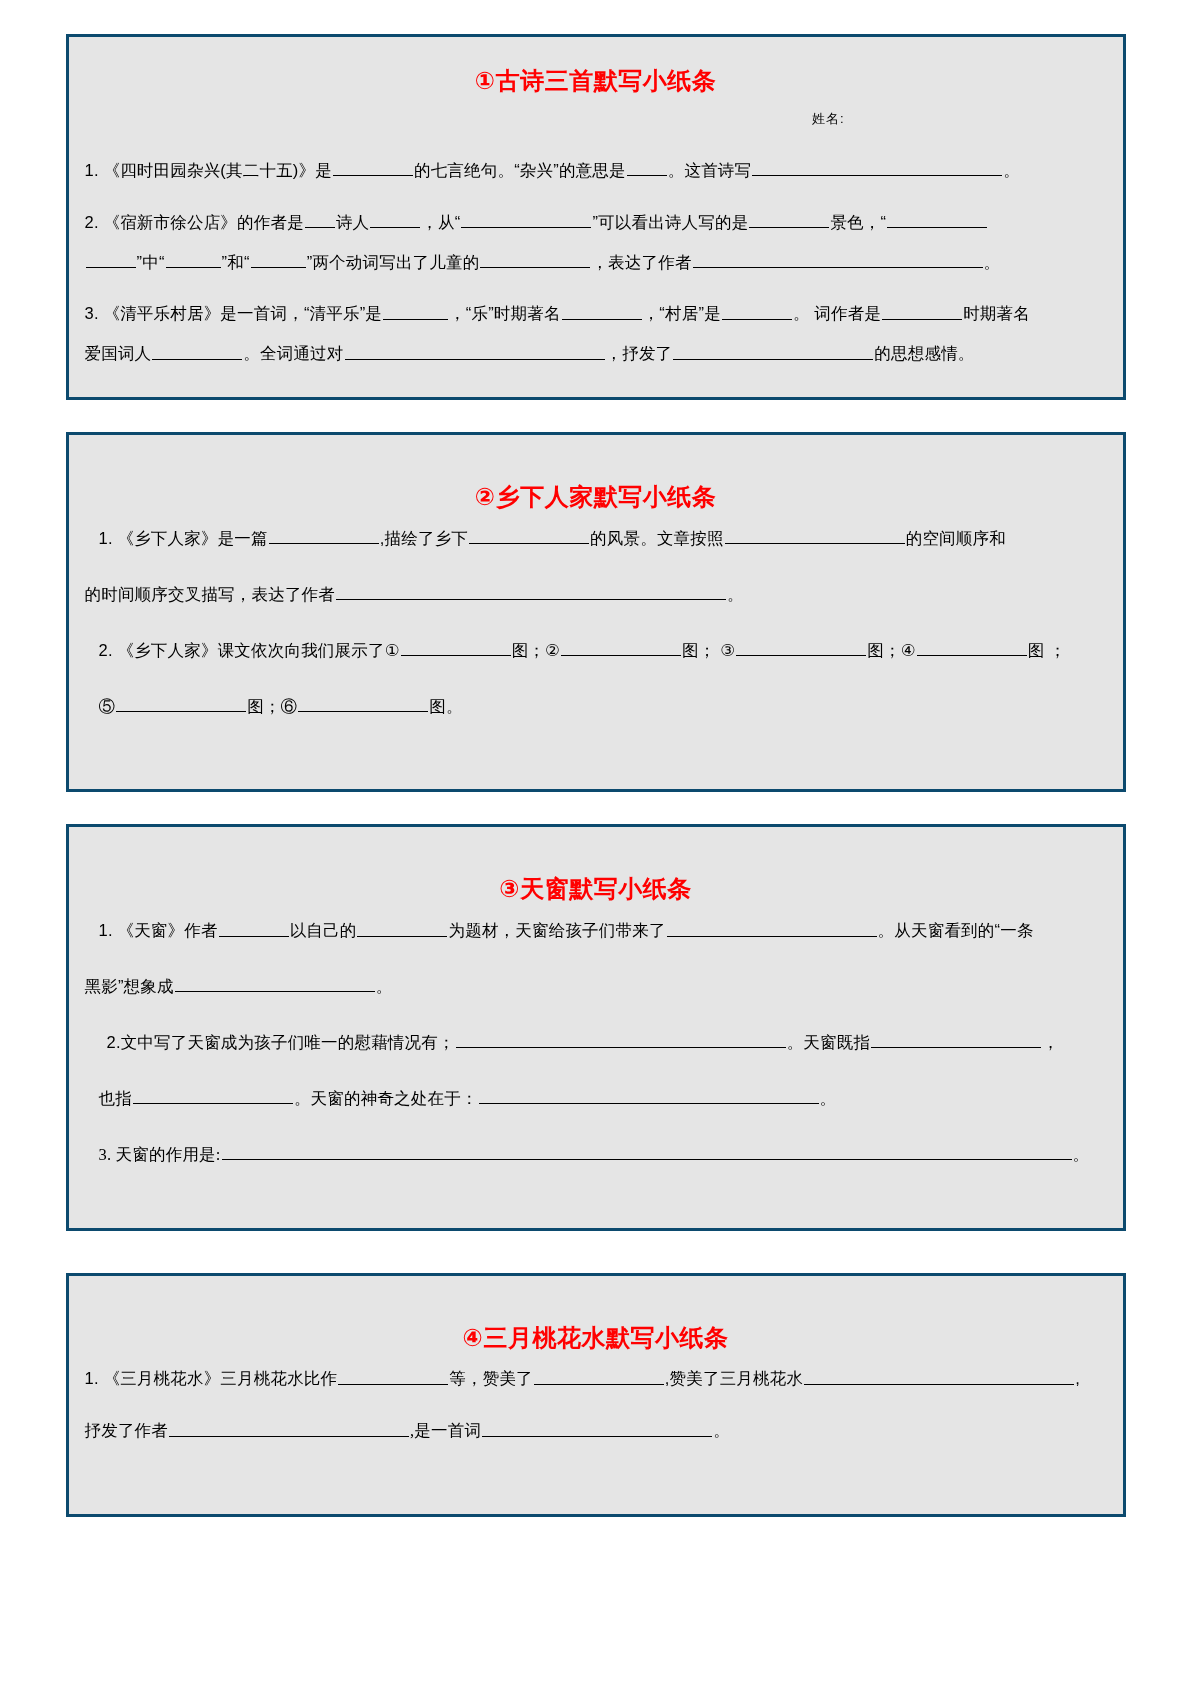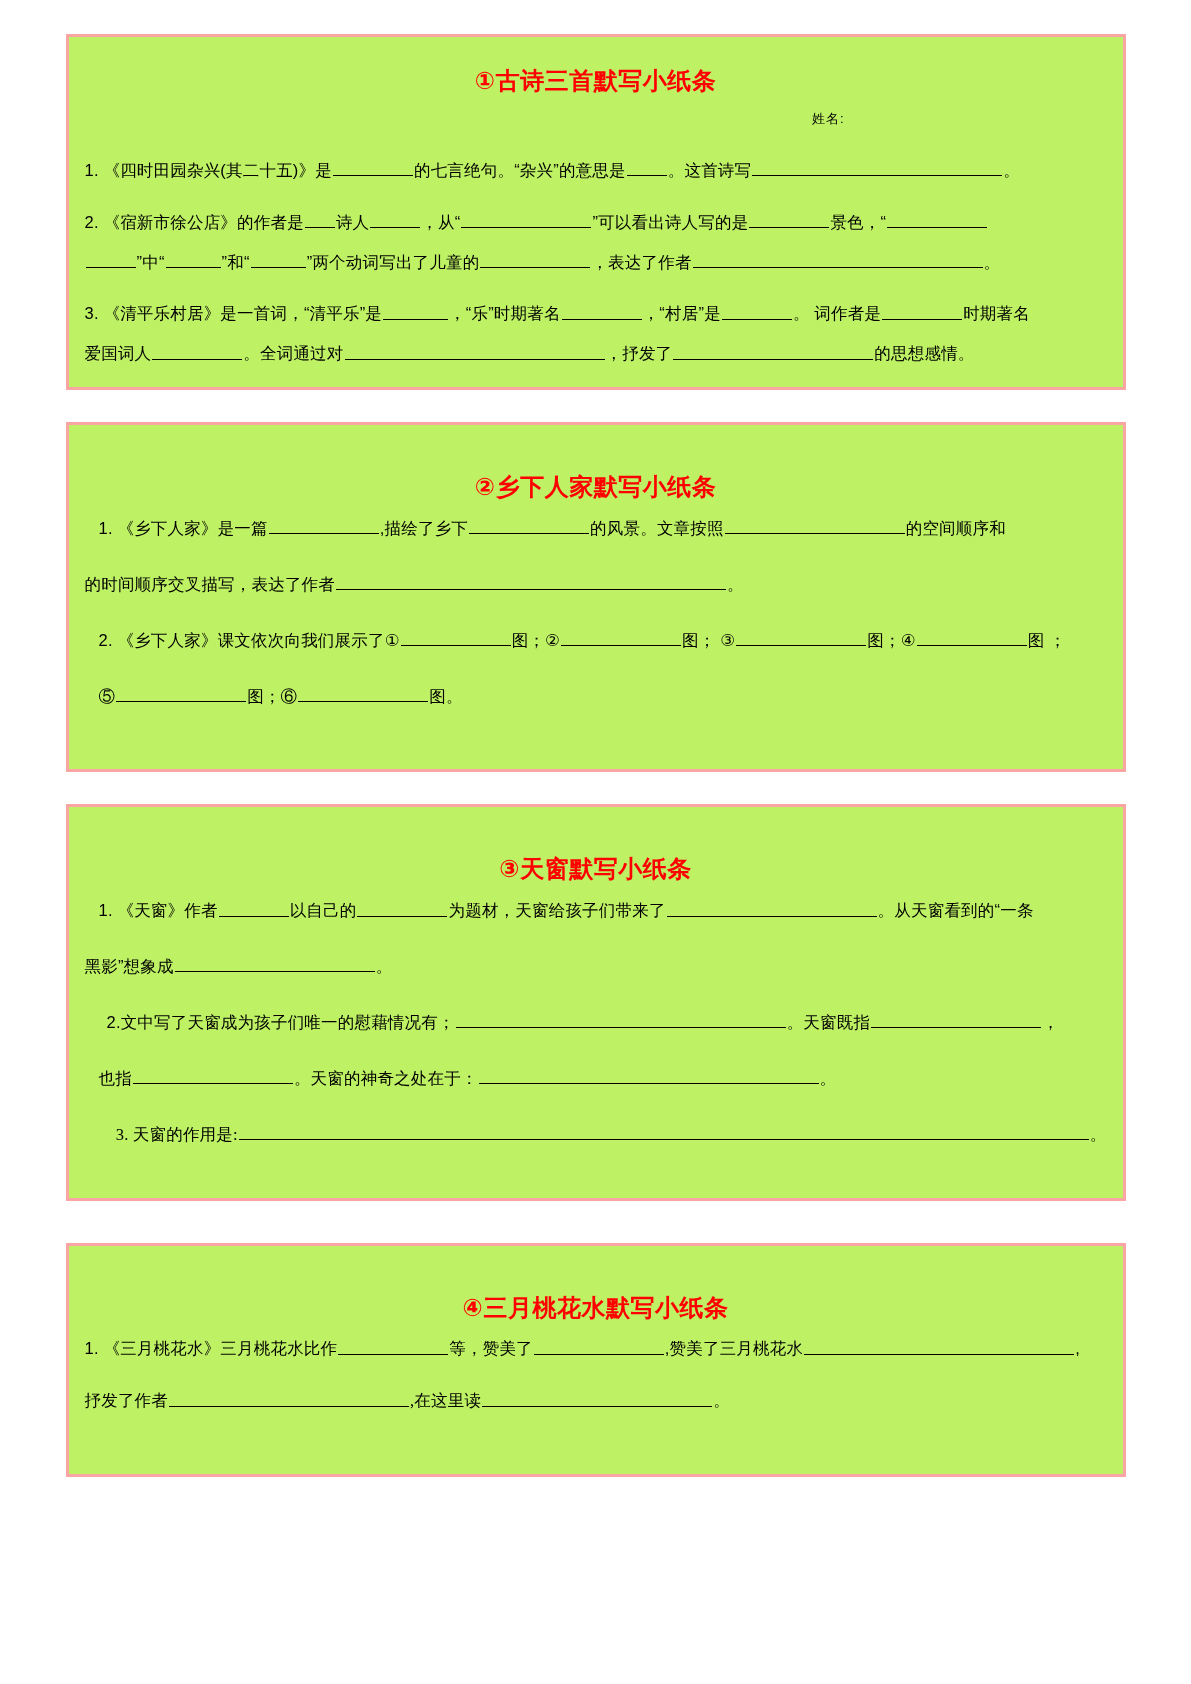--- a/index.html
+++ b/index.html
@@ -19,25 +19,25 @@
 
   .page {
     box-sizing: border-box;
     width: 1191px;
     height: 1684px;
     padding: 34px 28px 0 28px;
   }
 
   .card {
     box-sizing: border-box;
-    border: 3px solid #fca5a5;
-    background: #bef264;
+    border: 3px solid #0c4a6e;
+    background: #e5e5e5;
     width: 1060px;
     margin: 0 auto;
-    padding: 14px 16px 8px 16px;
+    padding: 14px 16px 18px 16px;
   }
 
   .card + .card {
   }
 
   .card-title {
     text-align: center;
     color: #FF0000;
     font-weight: bold;
     font-size: 24px;
@@ -111,21 +111,21 @@
   .sec2 .card-title,
   .sec3 .card-title,
   .sec4 .card-title { margin: 34px 0 14px 0; }
 
   .sec2 .qline { margin-bottom: 30px; }
   .sec3 .qline { margin-bottom: 30px; }
   .sec4 .qline { margin-bottom: 26px; }
 
   .pad-bottom-1 { padding-bottom: 4px; }
   .pad-bottom-2 { padding-bottom: 22px; }
-  .pad-bottom-3 { padding-bottom: 12px; text-align: right; }
+  .pad-bottom-3 { padding-bottom: 12px; }
   .pad-bottom-4 { padding-bottom: 26px; }
 </style>
 </head>
 <body>
 
 <div class="page">
 
   <div class="card sec1">
     <div class="card-title">①古诗三首默写小纸条</div>
 
@@ -205,17 +205,17 @@
 
   <div class="card sec4">
     <div class="card-title">④三月桃花水默写小纸条</div>
 
     <div class="qline tight">
       <span>1.</span>
       <span>《三月桃花水》三月桃花水比作</span><span class="blank b110"></span><span>等，赞美了</span><span class="blank b130"></span><span>,赞美了三月桃花水</span><span class="blank b270"></span><span>,</span>
     </div>
 
     <div class="qline last pad-bottom-4">
-      <span>抒发了作者</span><span class="blank b240"></span><span>,在这里读</span><span class="blank b230"></span><span>。</span>
+      <span>抒发了作者</span><span class="blank b240"></span><span>,是一首词</span><span class="blank b230"></span><span>。</span>
     </div>
   </div>
 
 </div>
 
 </body></html>

